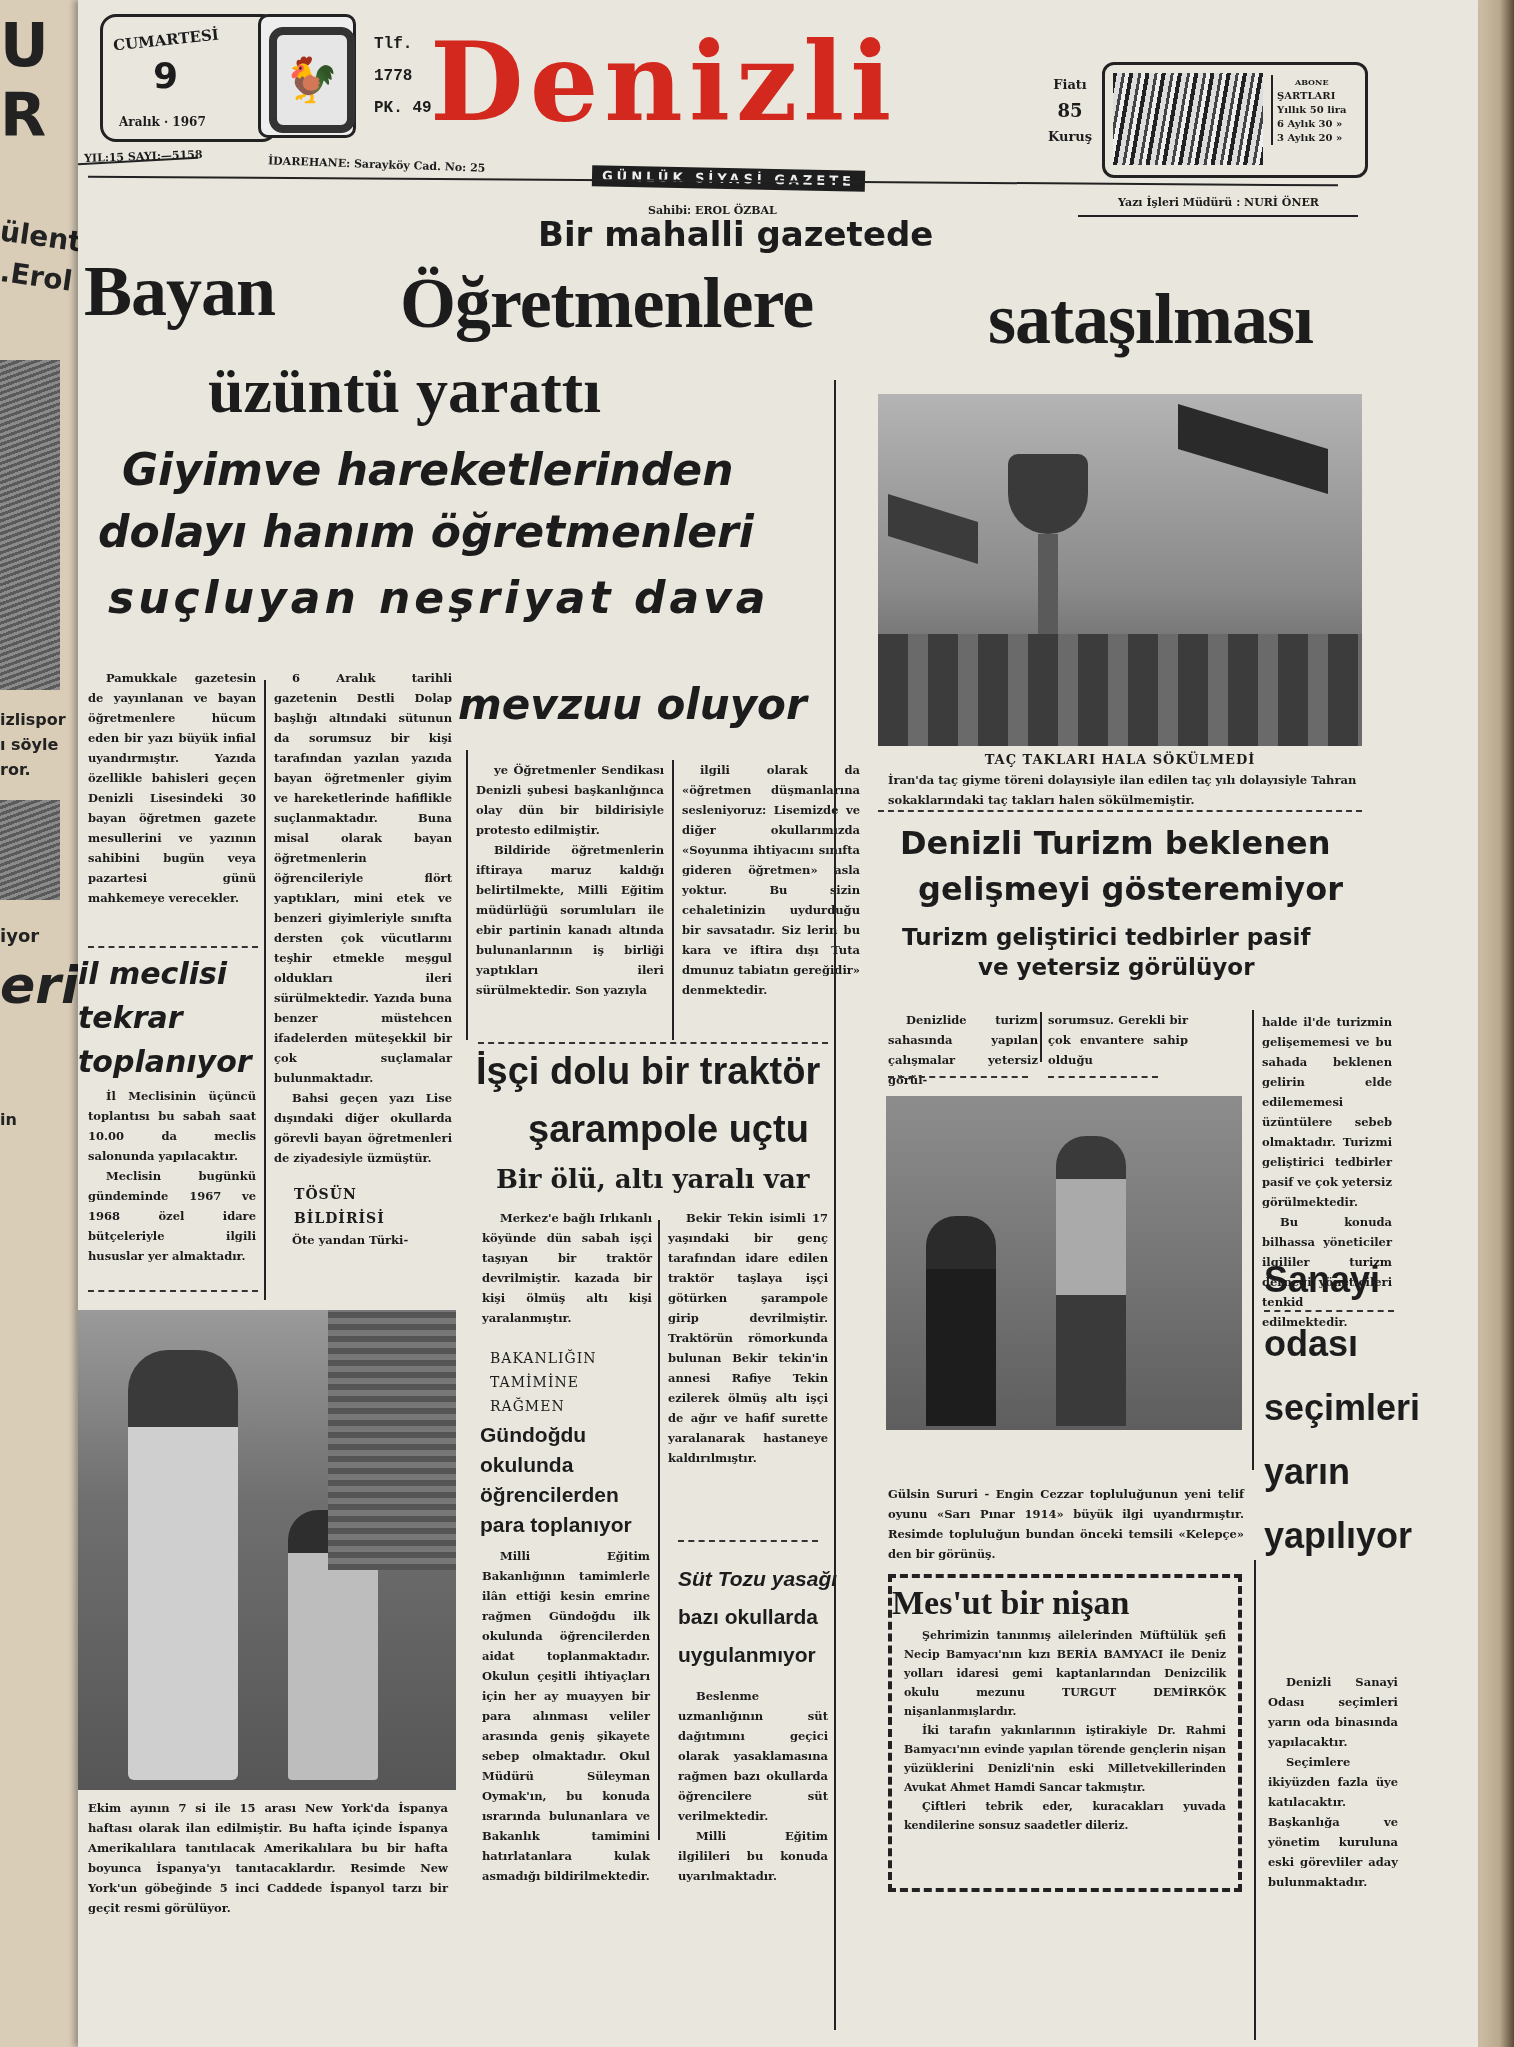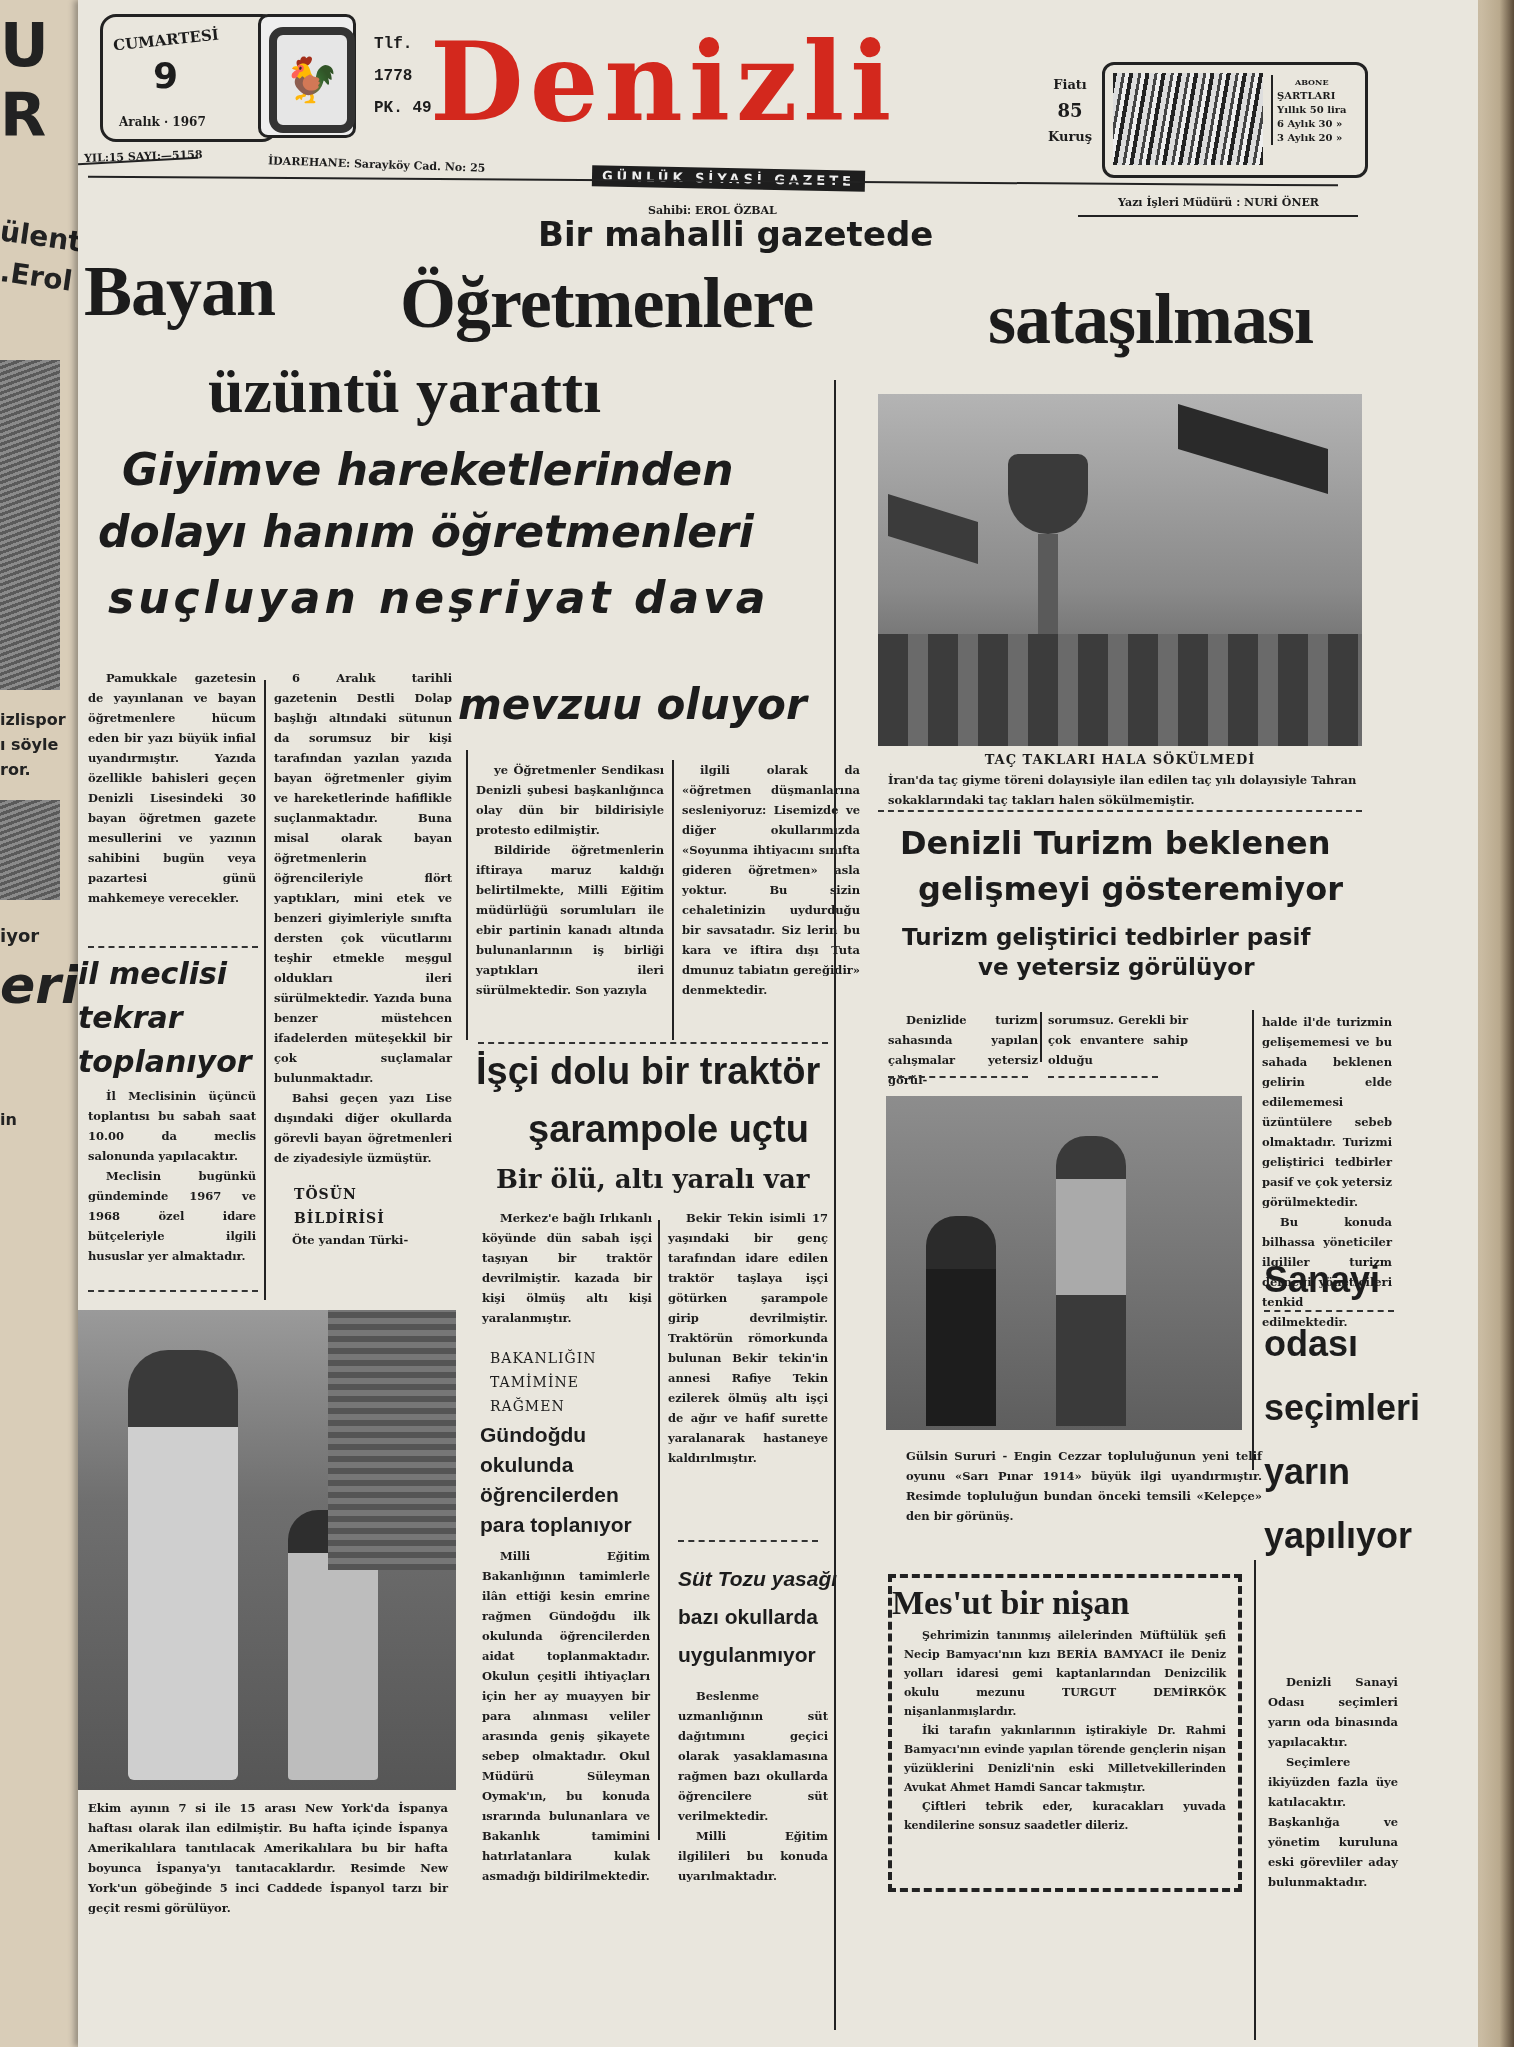--- a/index.html
+++ b/index.html
@@ -219,21 +219,21 @@
   <div class="abs vline" style="left:1174px;top:1010px;height:460px;"></div>
   <div class="abs col" style="left:1184px;top:1012px;width:130px;">
     <p style="text-indent:0">halde il'de turizmin gelişememesi ve bu sahada beklenen gelirin elde edilememesi üzüntülere sebeb olmaktadır. Turizmi geliştirici tedbirler pasif ve çok yetersiz görülmektedir.</p>
     <p>Bu konuda bilhassa yöneticiler ilgililer turizm derneği yöneticileri tenkid edilmektedir.</p>
   </div>
 
   <div class="abs photo" style="left:808px;top:1096px;width:356px;height:334px;background:linear-gradient(180deg,#8d8d8d,#5e5e5e);">
     <div style="position:absolute;left:40px;top:120px;width:70px;height:210px;background:linear-gradient(180deg,#2b2b2b 0 25%,#1d1d1d 25% 100%);border-radius:30px 30px 0 0;"></div>
     <div style="position:absolute;left:170px;top:40px;width:70px;height:290px;background:linear-gradient(180deg,#3a3a3a 0 15%,#aaaaaa 15% 55%,#3a3a3a 55% 100%);border-radius:30px 30px 0 0;"></div>
   </div>
-  <div class="abs caption" style="left:810px;top:1446px;width:356px;text-align:justify;margin-left:18px;">Gülsin Sururi - Engin Cezzar topluluğunun yeni telif oyunu «Sarı Pınar 1914» büyük ilgi uyandırmıştır. Resimde topluluğun bundan önceki temsili «Kelepçe» den bir görünüş.</div>
+  <div class="abs caption" style="left:810px;top:1484px;width:356px;text-align:justify;">Gülsin Sururi - Engin Cezzar topluluğunun yeni telif oyunu «Sarı Pınar 1914» büyük ilgi uyandırmıştır. Resimde topluluğun bundan önceki temsili «Kelepçe» den bir görünüş.</div>
 
   <div class="abs box-nisan" style="left:810px;top:1574px;width:346px;height:310px;border-style:dashed;">
     <div style="text-align:left;font-family:'Liberation Serif',serif;font-weight:bold;font-size:34px;margin-top:6px;">Mes'ut bir nişan</div>
     <div class="col" style="padding:4px 12px;font-size:11px;line-height:19px;">
       <p>Şehrimizin tanınmış ailelerinden Müftülük şefi Necip Bamyacı'nın kızı BERİA BAMYACI ile Deniz yolları idaresi gemi kaptanlarından Denizcilik okulu mezunu TURGUT DEMİRKÖK nişanlanmışlardır.</p>
       <p>İki tarafın yakınlarının iştirakiyle Dr. Rahmi Bamyacı'nın evinde yapılan törende gençlerin nişan yüzüklerini Denizli'nin eski Milletvekillerinden Avukat Ahmet Hamdi Sancar takmıştır.</p>
       <p>Çiftleri tebrik eder, kuracakları yuvada kendilerine sonsuz saadetler dileriz.</p>
     </div>
   </div>
 

